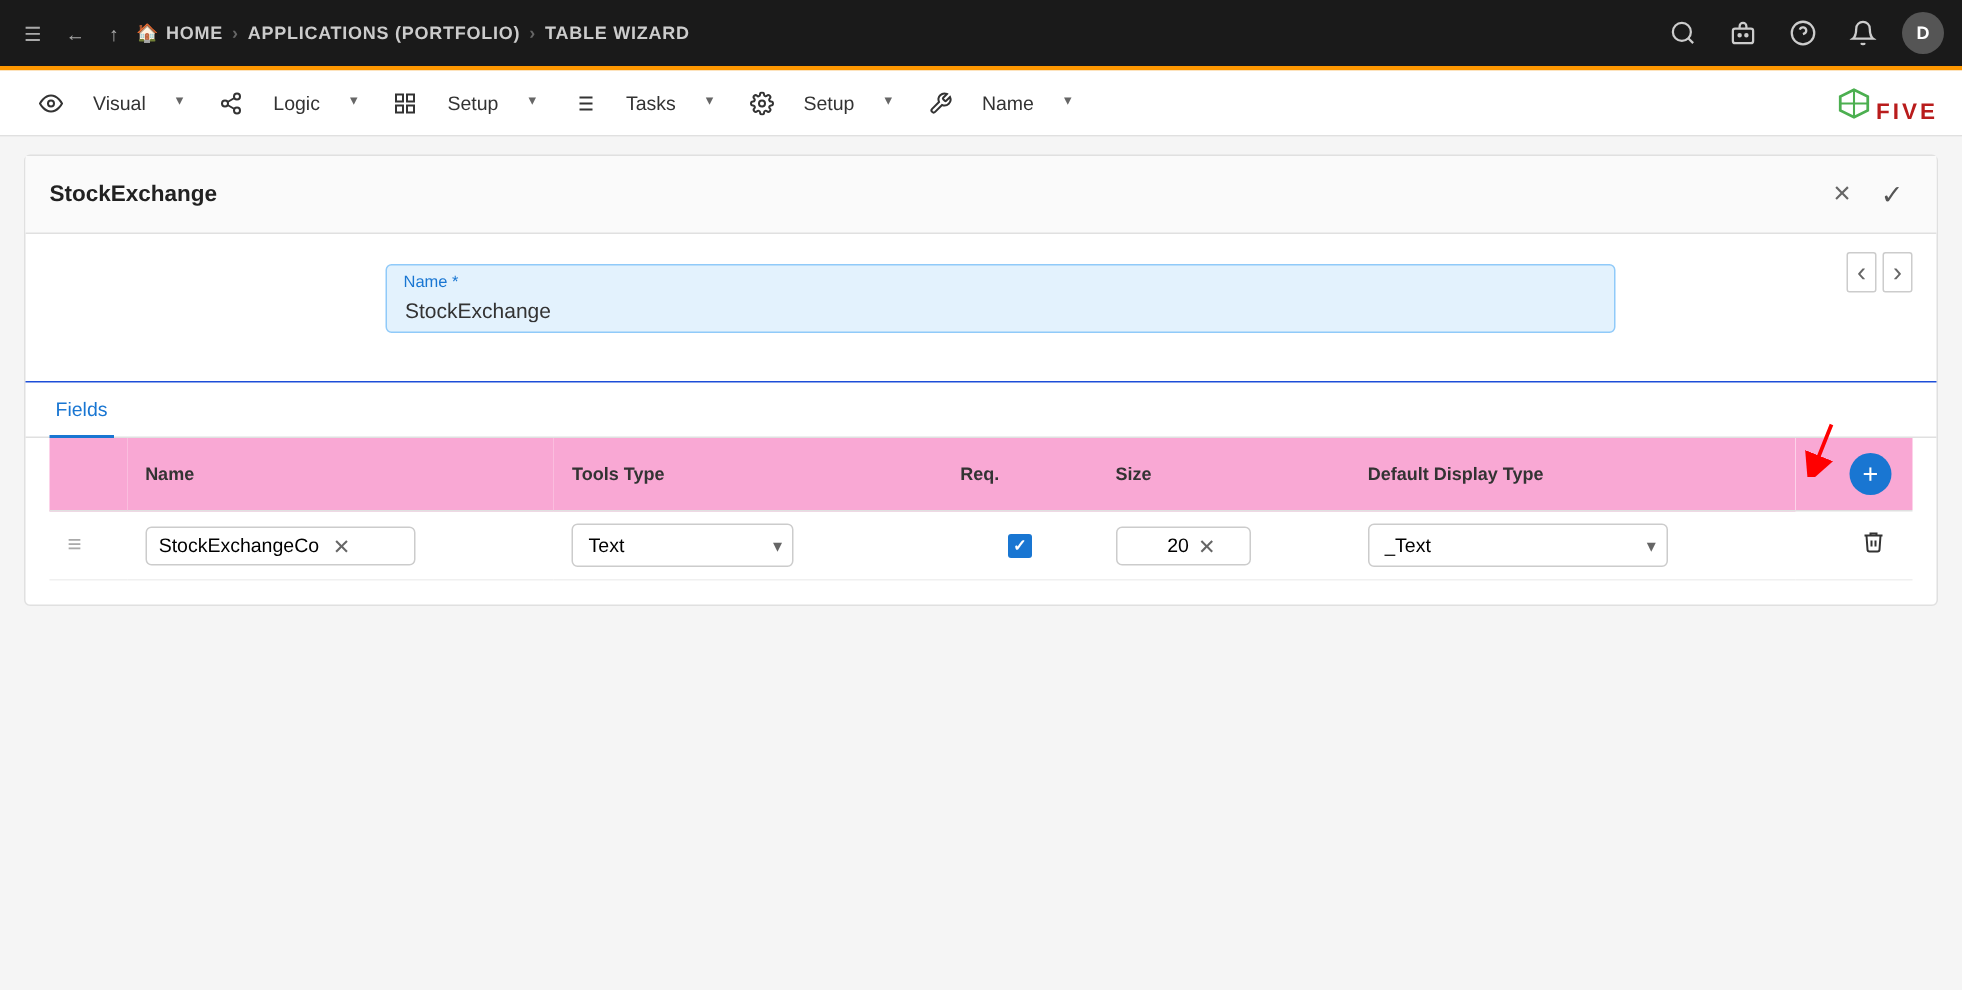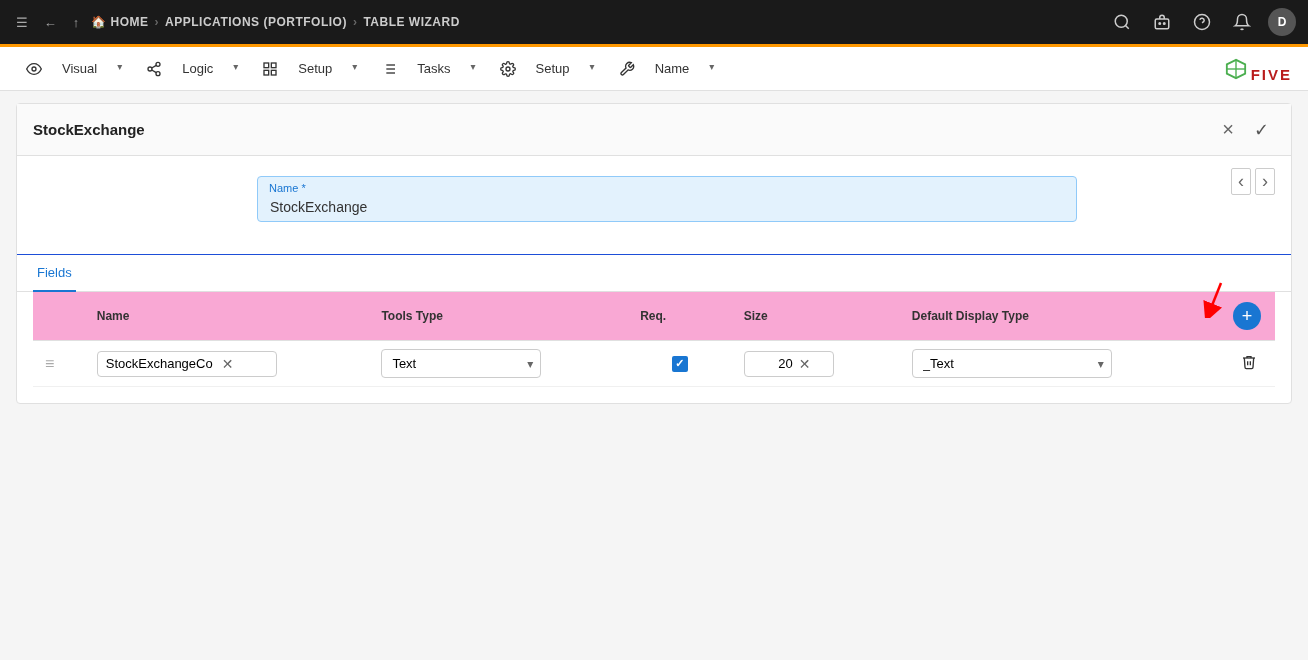--- a/index.html
+++ b/index.html
@@ -275,21 +275,21 @@
     }
     .field-select {
       appearance: none;
       border: 1px solid #ccc;
       border-radius: 4px;
       padding: 6px 28px 6px 10px;
       font-size: 13px;
       background: #fff;
       cursor: pointer;
       outline: none;
-      width: 160px;
+      width: 148px;
     }
     .select-arrow {
       position: absolute;
       right: 8px;
       pointer-events: none;
       color: #666;
       font-size: 12px;
     }
 
     .checkbox-cell {

